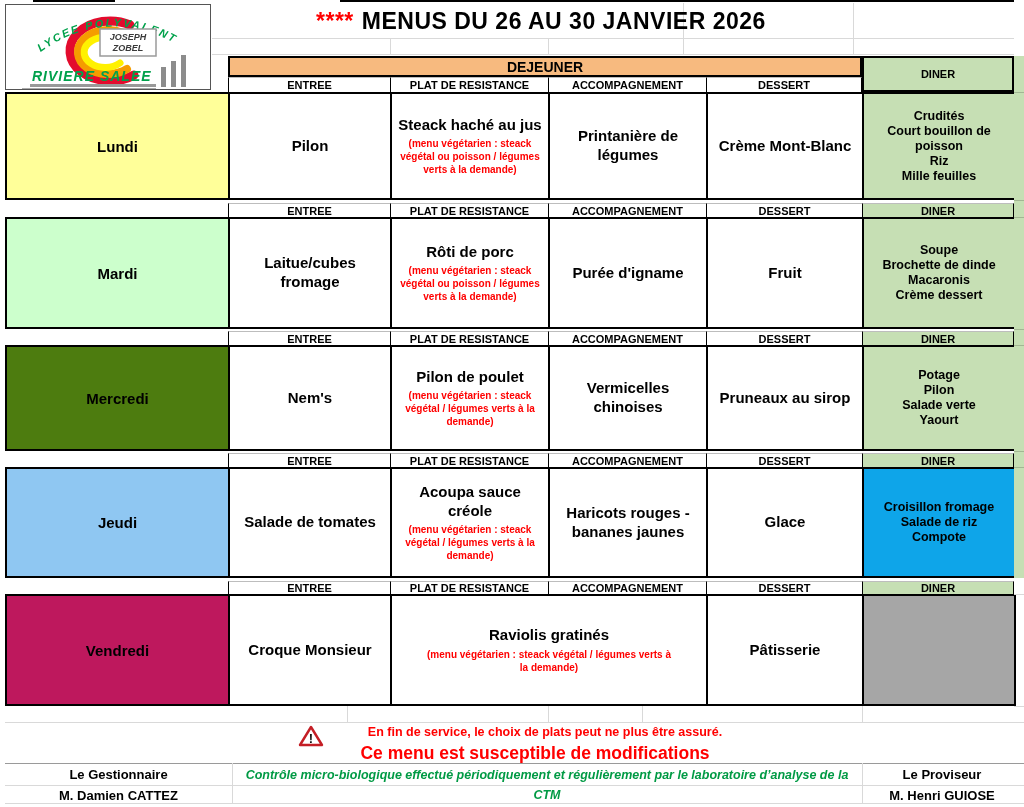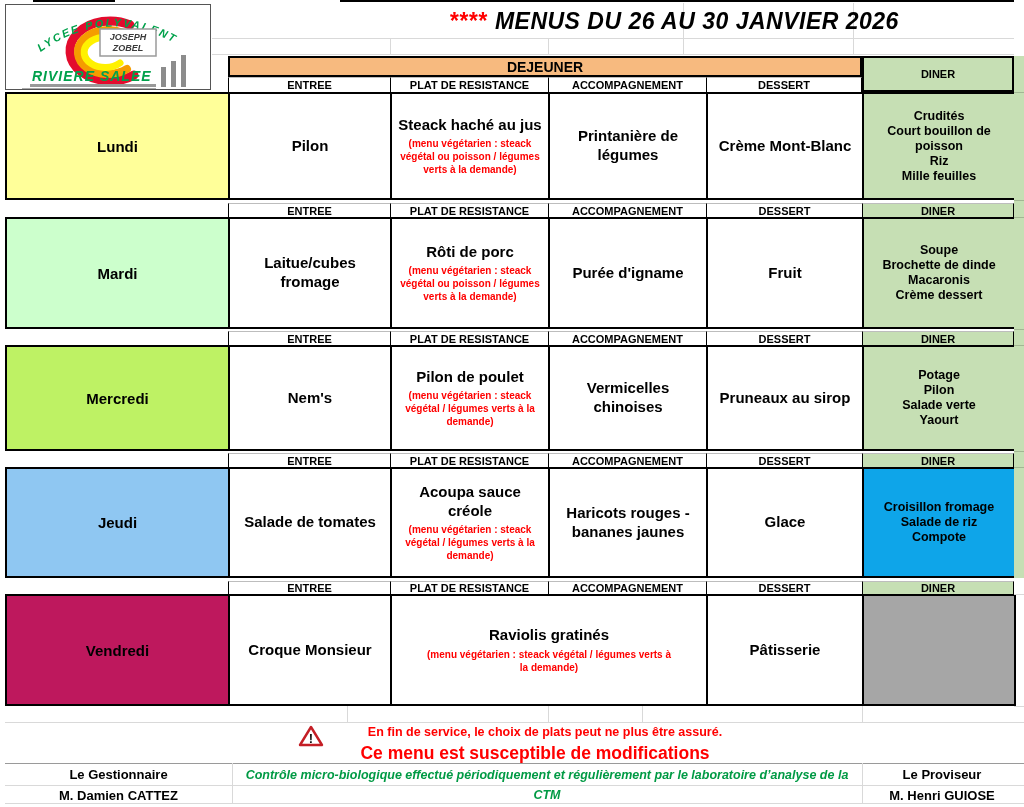--- a/index.html
+++ b/index.html
@@ -5,22 +5,22 @@
   html,body{margin:0;padding:0;background:#fff;}
   .canvas{position:relative;width:1024px;height:807px;background:#ffffff;overflow:hidden;
           font-family:"Liberation Sans",sans-serif;color:#000;}
   .abs{position:absolute;}
   .gl{position:absolute;background:#d9d9d9;}
   .glm{position:absolute;background:#9a9a9a;}
   .seg{position:absolute;background:#000;}
 
   .logo-box{position:absolute;left:5px;top:4px;width:204px;height:84px;background:#fff;border:1px solid #555;}
 
-  .title{position:absolute;left:344px;top:5px;width:660px;height:32px;line-height:32px;text-align:center;
-         font-size:23px;font-weight:bold;letter-spacing:.5px;font-style:italic;}
+  .title{position:absolute;left:316px;top:5px;width:660px;height:32px;line-height:32px;
+         font-size:23px;font-weight:bold;letter-spacing:.5px;}
   .title .stars{color:#ff0000;margin-right:8px;}
 
   .dej-band{position:absolute;left:228px;top:56px;width:634px;height:21px;border:2px solid #000;
             box-sizing:border-box;display:flex;align-items:center;justify-content:center;
             font-size:14px;font-weight:bold;}
   .diner-head{position:absolute;left:862px;top:56px;width:152px;height:36px;border:2px solid #000;
               box-sizing:border-box;display:flex;align-items:center;justify-content:center;
               font-size:11px;font-weight:bold;}
   .hstrip{position:absolute;display:flex;}
   .hstrip .hc{box-sizing:border-box;border-left:1px solid #000;border-top:1px solid #bdbdbd;
@@ -191,21 +191,21 @@
     <colgroup>
         <col style="width:223px">
         <col style="width:162px">
         <col style="width:158px">
         <col style="width:158px">
         <col style="width:156px">
         <col style="width:152px">
       </colgroup>
     <tbody>
         <tr>
-      <td class="day-name" style="background-color: #bef264;">Mercredi</td>
+      <td class="day-name" style="background-color: #4d7c0f;">Mercredi</td>
       <td>
             <div class="dish">Nem's</div>
           </td>
       <td>
         <div class="dish">Pilon de poulet</div>
         <div class="note">(menu végétarien : steack végétal / légumes verts à la demande)</div>
       </td>
       <td>
             <div class="dish">Vermicelles chinoises</div>
           </td>

